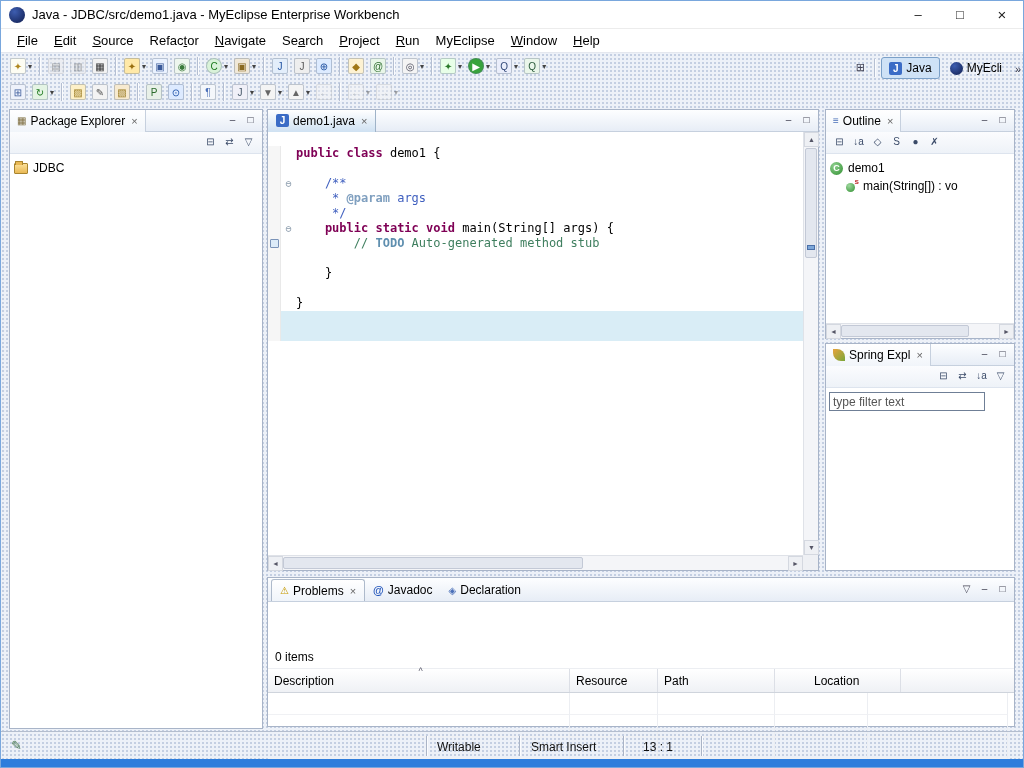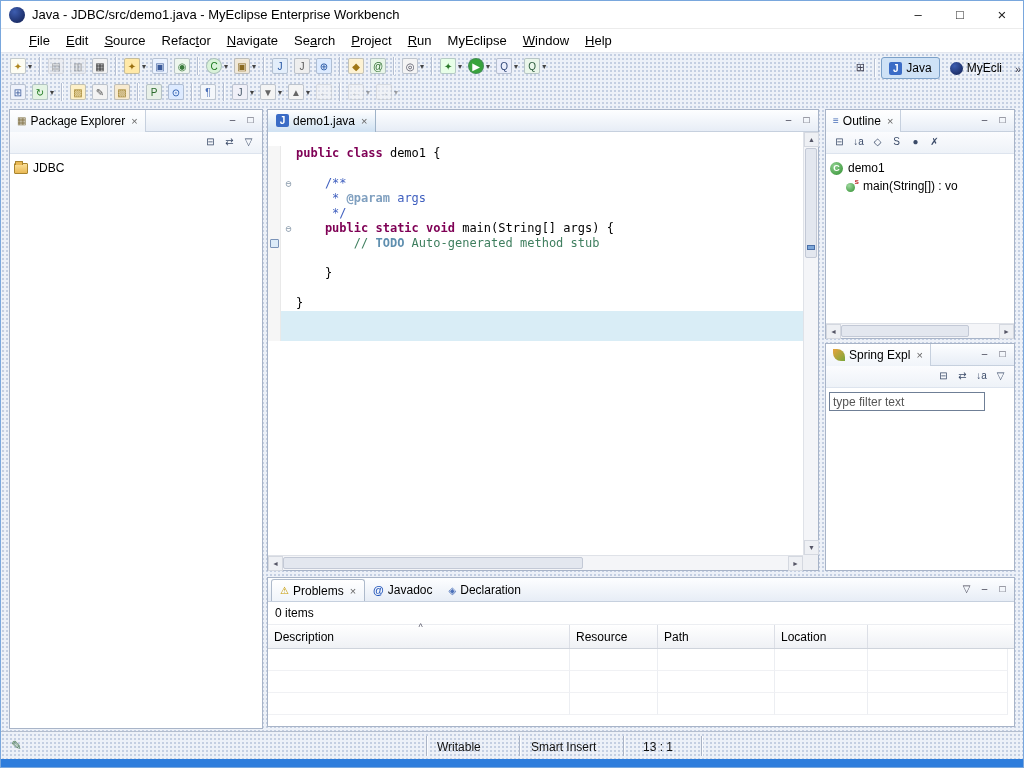--- a/index.html
+++ b/index.html
@@ -12,21 +12,21 @@
 
   
   .titlebar { position:absolute; left:0; top:0; right:0; height:28px; background:#fff; display:flex; align-items:center; padding-left:8px; border-bottom:1px solid #ececec; }
   .logo { width:16px; height:16px; border-radius:50%; background:radial-gradient(circle at 35% 30%, #3d5db0, #101d4e); color:#fff; font-size:10px; line-height:16px; text-align:center; margin-right:7px; }
   .title-text { font-size:13px; }
   .win-controls { margin-left:auto; display:flex; height:28px; }
   .wc { width:42px; text-align:center; line-height:28px; font-size:13px; color:#222; }
   .wc.close { font-size:15px; }
 
   
-  .menubar { position:absolute; left:0; top:28px; right:0; height:24px; background:#fff; display:flex; align-items:center; padding-left:20px; border-bottom:1px solid #e4e7ee; font-size:13px; }
+  .menubar { position:absolute; left:0; top:28px; right:0; height:24px; background:#fff; display:flex; align-items:center; padding-left:8px; border-bottom:1px solid #e4e7ee; font-size:13px; }
   .menu-item { padding:0 8px; line-height:24px; }
 
   
   .trow { position:absolute; left:0; right:0; height:26px; display:flex; align-items:center; padding-left:6px; }
   .trow1 { top:52px; } .trow2 { top:78px; }
   .tbtn { display:inline-flex; align-items:center; padding:1px 2px; margin:0 1px; border-radius:2px; }
   .tbtn.disabled { opacity:0.45; filter:grayscale(0.8); }
   .ticon { width:16px; height:16px; line-height:15px; text-align:center; font-size:10px; border:1px solid rgba(90,105,130,0.35); border-radius:2px; background:#f2f2f2; color:#333; }
   .dd { font-size:8px; color:#444; margin-left:2px; }
   .tsep { width:2px; height:18px; margin:0 4px; border-left:1px solid #b5bfd2; border-right:1px solid #fbfcfe; }
@@ -102,21 +102,21 @@
   .leaf-icon { width:12px; height:12px; border-radius:0 8px 0 8px; background:linear-gradient(135deg,#e8a33c,#7aa73a); }
 
   
   .ptabbar { height:24px; display:flex; align-items:flex-end; background:linear-gradient(#fdfeff,#e7edf6); border-bottom:1px solid #c6d0de; padding-left:3px; }
   .ptab { display:flex; align-items:center; gap:4px; height:22px; padding:0 8px; font-size:12px; white-space:nowrap; }
   .ptab.active { background:linear-gradient(#ffffff,#f0f4fa); border:1px solid #aebacb; border-bottom:none; border-radius:3px 3px 0 0; }
   .ptab-icon { font-size:10px; }
   .ptab-icon.warning-icon { color:#c79a00; }
   .ptab-icon.javadoc-icon { color:#2255bb; font-weight:bold; font-size:11px; }
   .ptab-icon.declaration-icon { color:#4a6fb8; }
-  .pcount { padding:4px 7px; font-size:12px; border-bottom:1px solid #eceef2; }
+  .pcount { padding:4px 7px; font-size:12px; border-bottom:1px solid #eceef2;margin-top:44px; }
   .pheader { display:flex; height:24px; background:linear-gradient(#ffffff,#eff1f5); border-bottom:1px solid #cfd4dc; }
   .pcol { position:relative; padding:5px 6px 0 6px; border-right:1px solid #dcdfe6; font-size:12px; }
   .sort-caret { position:absolute; top:-3px; left:50%; font-size:9px; color:#556; }
   .prow { display:flex; height:22px; }
   .pcell { border-right:1px solid #eceef2; border-bottom:1px solid #f0f1f4; }
 
   
   #statusbar { position:absolute; left:0; right:0; top:730px; height:30px; border-top:1px solid #b3bdce; }
   .sb-icon { position:absolute; left:10px; top:6px; font-size:13px; color:#4a7a52; }
   .sb-sep { position:absolute; top:4px; width:2px; height:20px; border-left:1px solid #aab4c6; border-right:1px solid #fbfcfe; }
@@ -447,21 +447,21 @@
         <span class="hb">▽</span>
         <span class="hb">–</span>
         <span class="hb">□</span>
       </span>
     </div>
     <div class="pcount">0 items</div>
     <div class="pheader">
         <div class="pcol" style="width: 302px;">Description<span class="sort-caret">^</span></div>
         <div class="pcol" style="width: 88px;">Resource</div>
         <div class="pcol" style="width: 117px;">Path</div>
-        <div class="pcol" style="width: 93px;">Location</div>
+        <div class="pcol" style="width: 93px; margin-left: 33px;">Location</div>
       </div>
     <div>
         <div class="prow">
           <div class="pcell" style="width: 302px;"></div>
           <div class="pcell" style="width: 88px;"></div>
           <div class="pcell" style="width: 117px;"></div>
           <div class="pcell" style="width: 93px;"></div>
           <div class="pcell" style="width: 140px;"></div>
         </div>
         <div class="prow">

